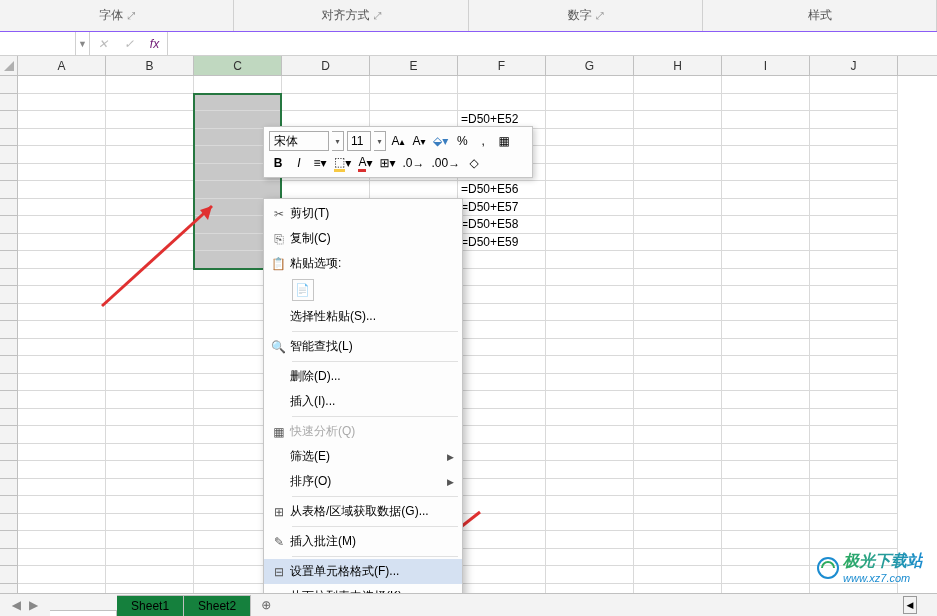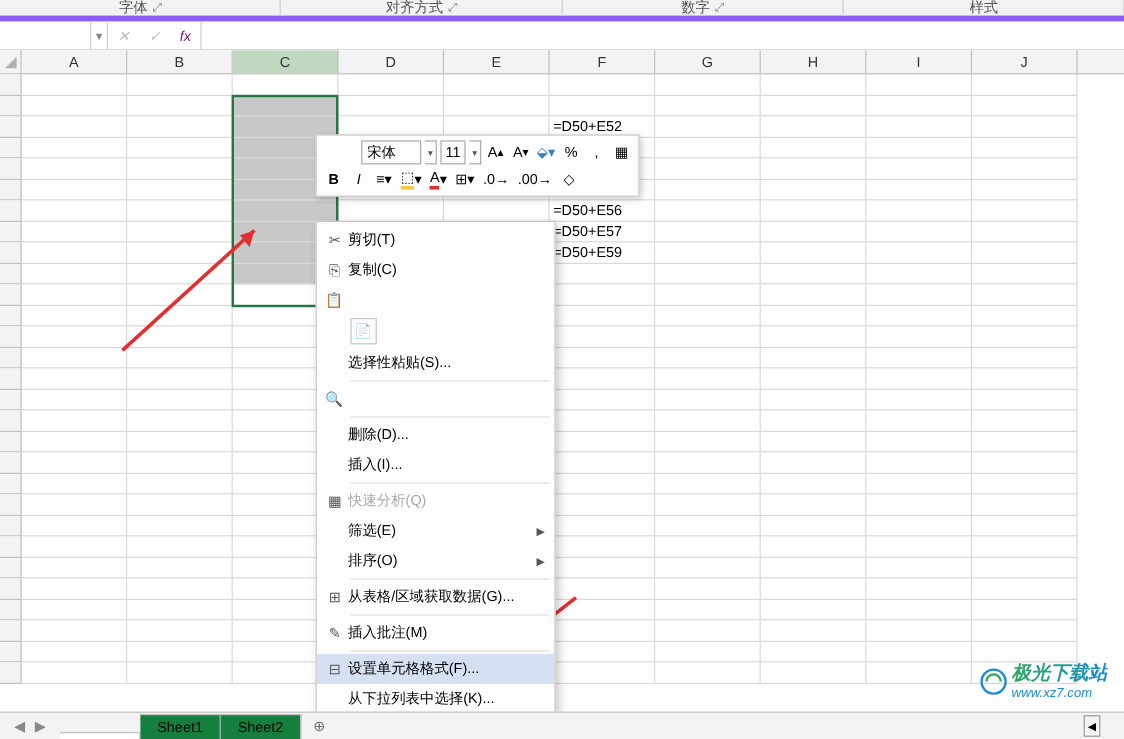--- a/index.html
+++ b/index.html
@@ -1,18 +1,18 @@
 <!DOCTYPE html>
 <html><head>
   <meta charset="utf-8">
   <style>
     * { margin: 0; padding: 0; box-sizing: border-box; }
     body { font-family: "Microsoft YaHei", Arial, sans-serif; font-size: 12px; background: #fff; width: 937px; height: 616px; overflow: hidden; position: relative; }
     
-    .ribbon-groups { display: flex; height: 18px; border-bottom: 5px solid #8b5cf6; background: #f3f3f3; }
+    .ribbon-groups { display: flex; height: 32px; border-bottom: 1px solid #8b5cf6; background: #f3f3f3; }
     .ribbon-group { flex: 1; display: flex; align-items: center; justify-content: center; position: relative; color: #555; font-size: 12px; }
     .ribbon-group::after { content: ''; position: absolute; right: 0; top: 0; bottom: 0; width: 1px; background: #d0d0d0; }
     .dialog-launcher { font-size: 10px; margin-left: 4px; color: #888; }
     
     .name-formula-bar { display: flex; height: 24px; border-bottom: 1px solid #d0d0d0; background: #fff; align-items: center; }
     .name-box { width: 76px; border-right: 1px solid #d0d0d0; height: 100%; display: flex; align-items: center; padding: 0 4px; }
     .name-dropdown { width: 14px; color: #888; font-size: 9px; border-right: 1px solid #d0d0d0; height: 100%; display: flex; align-items: center; justify-content: center; }
     .formula-cancel, .formula-confirm, .formula-fx { width: 26px; color: #bbb; height: 100%; display: flex; align-items: center; justify-content: center; font-style: italic; }
     .formula-fx { border-right: 1px solid #d0d0d0; color: #701a75; }
     .formula-input { flex: 1; padding: 0 6px; height: 100%; }
@@ -31,21 +31,21 @@
     .cell { width: 88px; border-right: 1px solid #d9d9d9; border-bottom: 1px solid #d9d9d9; padding: 0 3px; display: flex; align-items: center; font-size: 12px; overflow: hidden; white-space: nowrap; }
     .cell.selected { background: #c8c8c8; }
     
     .selection-border { position: absolute; border: 2px solid #257740; pointer-events: none; }
     
     .red-arrow-1 { position: absolute; pointer-events: none; }
     .red-arrow-2 { position: absolute; pointer-events: none; }
     
     .mini-toolbar { position: absolute; background: #fdfdfd; border: 1px solid #c5c5c5; box-shadow: 2px 2px 6px rgba(0,0,0,0.2); padding: 3px 5px; width: 270px; }
     .mini-row { display: flex; align-items: center; gap: 3px; height: 22px; }
-    .mini-font-name { width: 60px; height: 20px; border: 1px solid #ababab; font-size: 12px; padding: 0 4px; display: flex; align-items: center; margin-left: 32px; }
+    .mini-font-name { width: 60px; height: 20px; border: 1px solid #ababab; font-size: 12px; padding: 0 4px; display: flex; align-items: center; }
     .mini-dd { width: 12px; height: 20px; border: 1px solid #ababab; border-left: none; display: flex; align-items: center; justify-content: center; font-size: 8px; color: #555; }
     .mini-font-size { width: 24px; height: 20px; border: 1px solid #ababab; font-size: 12px; padding: 0 3px; display: flex; align-items: center; }
     .mini-btn { min-width: 18px; height: 20px; display: flex; align-items: center; justify-content: center; font-size: 12px; cursor: pointer; padding: 0 2px; }
     .mini-btn.bold { font-weight: bold; }
     .mini-btn.italic { font-style: italic; }
     
     .context-menu { position: absolute; background: #fdfdfd; border: 1px solid #c5c5c5; box-shadow: 3px 3px 8px rgba(0,0,0,0.25); width: 200px; padding: 2px 0; }
     .menu-item { display: flex; align-items: center; height: 25px; padding: 0 8px 0 4px; cursor: pointer; }
     .menu-item:hover, .menu-item.highlighted { background: #d5e1f2; }
     .menu-item.disabled { color: #aaa; cursor: default; }
@@ -209,20 +209,33 @@
         <div class="cell"></div>
       </div>
       <div class="row">
         <div class="row-header"></div>
         <div class="cell"></div>
         <div class="cell"></div>
         <div class="cell selected"></div>
         <div class="cell"></div>
         <div class="cell"></div>
         <div class="cell">=D50+E57</div>
+        <div class="cell"></div>
+        <div class="cell"></div>
+        <div class="cell"></div>
+        <div class="cell"></div>
+      </div>
+      <div class="row">
+        <div class="row-header"></div>
+        <div class="cell"></div>
+        <div class="cell"></div>
+        <div class="cell selected"></div>
+        <div class="cell"></div>
+        <div class="cell"></div>
+        <div class="cell">=D50+E58</div>
         <div class="cell"></div>
         <div class="cell"></div>
         <div class="cell"></div>
         <div class="cell"></div>
       </div>
       <div class="row">
         <div class="row-header"></div>
         <div class="cell"></div>
         <div class="cell"></div>
         <div class="cell selected"></div>
@@ -538,31 +551,33 @@
     <div class="menu-item">
       <div class="menu-icon">✂</div>
       <div class="menu-label">剪切(T)</div>
     </div>
     <div class="menu-item">
       <div class="menu-icon">⎘</div>
       <div class="menu-label">复制(C)</div>
     </div>
     <div class="menu-item">
       <div class="menu-icon">📋</div>
+      <div class="menu-label">粘贴选项:</div>
     </div>
     <div class="paste-option-item">
       <div class="paste-option-btn">📄</div>
     </div>
     <div class="menu-item">
       <div class="menu-icon"></div>
       <div class="menu-label">选择性粘贴(S)...</div>
     </div>
     <div class="menu-sep"></div>
     <div class="menu-item">
       <div class="menu-icon">🔍</div>
+      <div class="menu-label">智能查找(L)</div>
     </div>
     <div class="menu-sep"></div>
     <div class="menu-item">
       <div class="menu-icon"></div>
       <div class="menu-label">删除(D)...</div>
     </div>
     <div class="menu-item">
       <div class="menu-icon"></div>
       <div class="menu-label">插入(I)...</div>
     </div>

